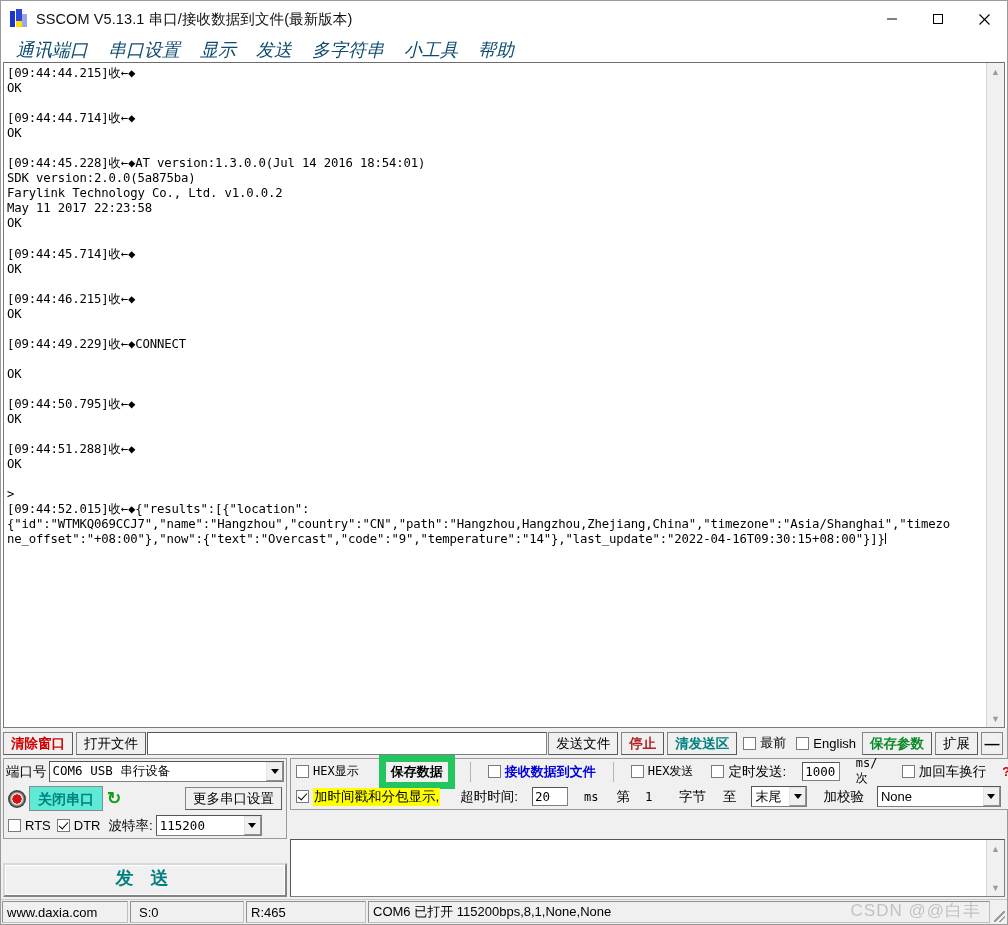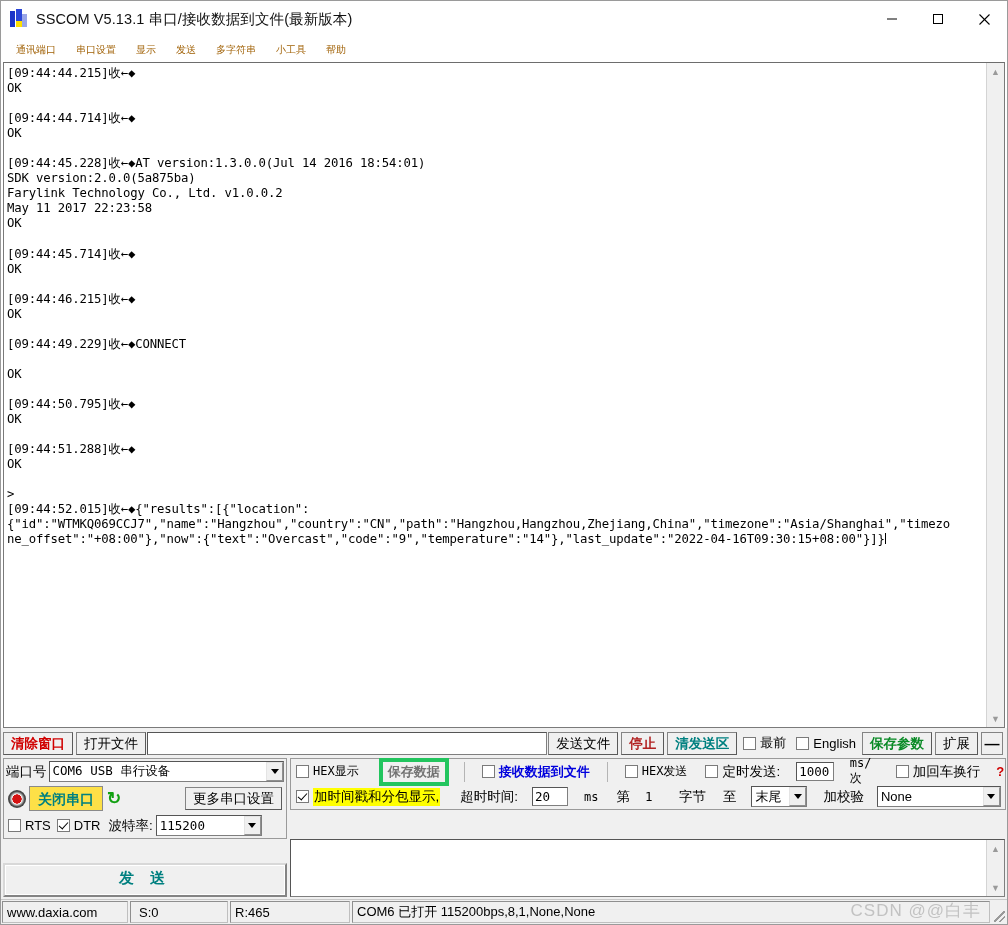--- a/index.html
+++ b/index.html
@@ -66,26 +66,27 @@
   
   .menubar {
     height: 25px;
     display: flex;
     align-items: center;
     padding-left: 8px;
     background: #ffffff;
     flex: 0 0 auto;
   }
   .menu-item {
-    font-size: 10px;
-    color: #a16207;
+    font-size: 18px;
+    color: #0c4a6e;
     padding: 2px 7px;
     margin-right: 6px;
     cursor: default;
     white-space: nowrap;
+    font-style: italic;
   }
 
   
   .term-wrap {
     flex: 1 1 auto;
     margin: 0 2px 0 2px;
     border: 1px solid #7a7a7a;
     border-top-color: #6d6d6d;
     background: #ffffff;
     display: flex;
@@ -251,21 +252,21 @@
     background: #f0f0f0;
     border-left: 1px solid #a0a0a0;
     border: 1px outset #e4e4e4;
     display: flex; align-items: center; justify-content: center;
     flex: 0 0 auto;
     box-sizing:border-box;
   }
   .caret { width:0;height:0;border-left:4px solid transparent;border-right:4px solid transparent;border-top:5px solid #000; }
   .close-port-btn {
     border: 1px solid #8a8a8a;
-    background: #fde047;
+    background: #5eead4;
     color: #008080;
     font-weight: bold;
     font-size: 14px;
     padding: 2px 8px;
     height: 25px;
     line-height:20px;
     box-sizing: border-box;
     cursor: default;
     text-align: right;
   }
@@ -285,21 +286,21 @@
     background: #f0f0f0;
   }
   .rrow {
     display: flex;
     align-items: center;
     height: 23px;
     padding: 1px 1px;
     gap: 12px;
   }
   .sep { width:1px; height:20px; background:#b4b4b4; margin: 0 3px; flex:0 0 auto; }
-  .link-green { color:#737373; font-weight:bold; font-size:13px; border:4px solid #22c55e; padding:1px 5px; background:#f0f0f0; cursor:default; white-space:nowrap;}
+  .link-green { color:#000000; font-weight:bold; font-size:13px; border:7px solid #22c55e; padding:1px 5px; background:#f0f0f0; cursor:default; white-space:nowrap;}
   .link-blue { color:#0000dd; font-weight:bold; font-size:13px; white-space:nowrap; cursor:default;}
   .hl-yellow { background:#ffff00; padding:0 1px; font-weight:normal; }
   .num-input {
     background: #ffffff;
     border: 1px solid #7f7f7f;
     border-top-color:#555; border-left-color:#555;
     height: 19px;
     font-size: 12.5px;
     padding: 0 2px;
     box-sizing: border-box;
@@ -318,21 +319,21 @@
     flex: 0 0 auto;
     display:flex; flex-direction:column; justify-content:flex-end;
     padding-bottom: 2px;
     padding-top: 24px;
   }
   .send-btn {
     border: 2px outset #d8d8d8;
     background: #f0f0f0;
     color: #008080;
     font-weight: bold;
-    font-size: 15px;
+    font-size: 18px;
     text-align: center;
     height: 30px;
     line-height: 26px;
     letter-spacing: 6px;
     cursor: default;
     box-shadow: inset 0 0 0 1px #ffffff;
   }
   .send-text-wrap {
     flex: 1 1 auto;
     margin-left: 3px;
@@ -366,21 +367,21 @@
     border-top-color:#8f8f8f; border-left-color:#8f8f8f;
     margin: 1px 1px;
     display: flex; align-items: center;
     padding-left: 4px;
     background:#f0f0f0;
     white-space: nowrap;
     overflow:hidden;
     box-sizing:border-box;
   }
   .st-www { width: 126px; }
-  .st-s { width: 98px; padding-left: 8px; }
+  .st-s { width: 114px; padding-left: 8px; }
   .st-r { width: 120px; }
   .st-com { flex: 1 1 auto; }
   .grip {
     width: 16px; height: 100%;
     position: relative;
     flex: 0 0 auto;
   }
   .grip::after {
     content:"";
     position:absolute; right:2px; bottom:2px;

